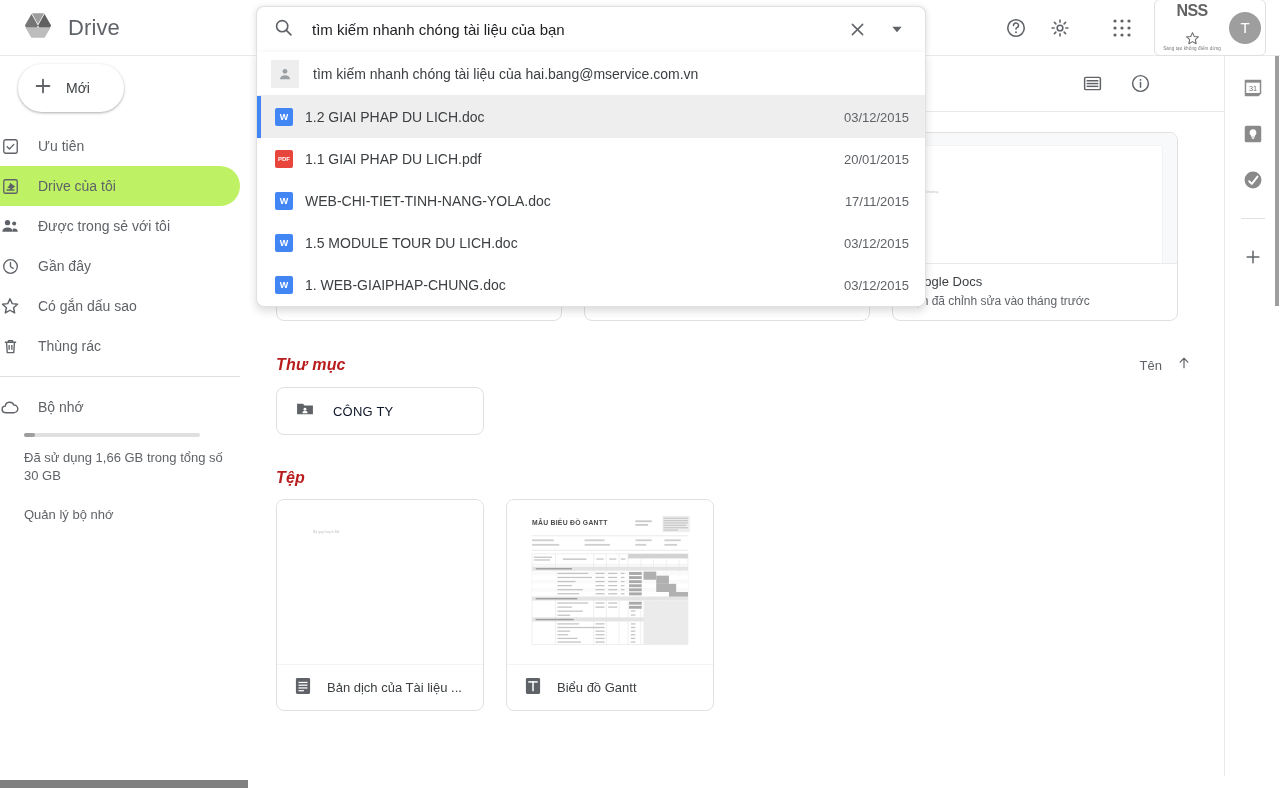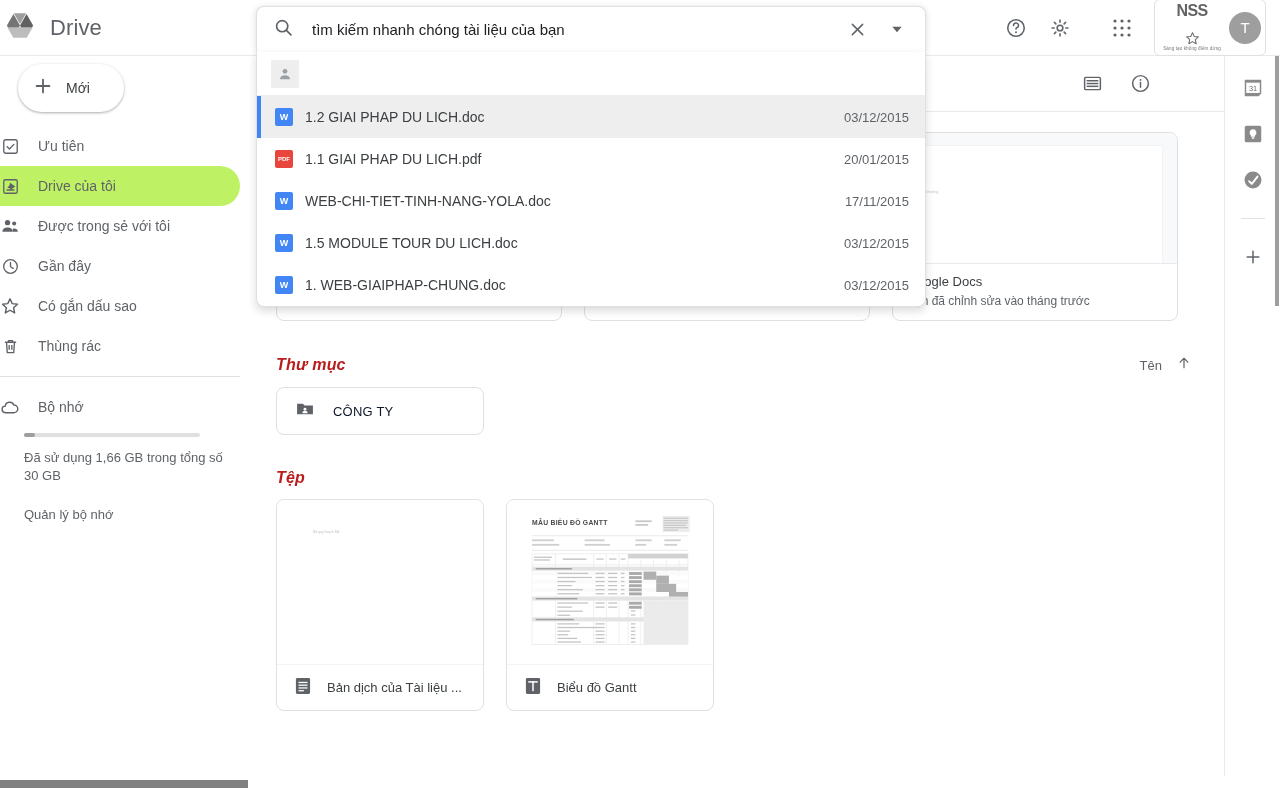--- a/index.html
+++ b/index.html
@@ -11,21 +11,21 @@
   }
   .app { position: relative; width: 1280px; height: 790px; }
 
   
   .topbar {
     position: absolute; top: 0; left: 0; width: 1280px; height: 56px;
     display: flex; align-items: center; background: #fff;
     border-bottom: 1px solid #e8eaed;
     z-index: 5;
   }
-  .brand { display: flex; align-items: center; width: 256px; gap: 10px; }
+  .brand { display: flex; align-items: center; width: 256px; padding-left: 18px; gap: 10px; }
   .brand-text { font-size: 22px; color: #5f6368; letter-spacing: .1px; }
   .drive-logo { width: 40px; height: 36px; }
 
   .search-slot { width: 670px; height: 56px; }
 
   .topbar-right {
     flex: 1; display: flex; align-items: center; justify-content: flex-end;
     padding-right: 14px; gap: 4px;
   }
   .icon-btn {
@@ -295,20 +295,21 @@
     </div>
 
     <div class="dropdown">
       <div class="sugg-row">
         <span class="sugg-avatar">
           <svg width="16" height="16" viewBox="0 0 24 24" fill="#9aa0a6">
             <circle cx="12" cy="8" r="3.6"></circle>
               <path d="M4.5 20c0-4.1 3.4-6 7.5-6s7.5 1.9 7.5 6z"></path>
           </svg>
         </span>
+        <span class="sugg-text">tìm kiếm nhanh chóng tài liệu của hai.bang@mservice.com.vn</span>
       </div>
 
       <div class="res-row sel">
         <span class="res-icon">
           <span class="ficon word">W</span>
         </span>
         <span class="res-name">1.2 GIAI PHAP DU LICH.doc</span>
         <span class="res-date">03/12/2015</span>
       </div>
       <div class="res-row">

